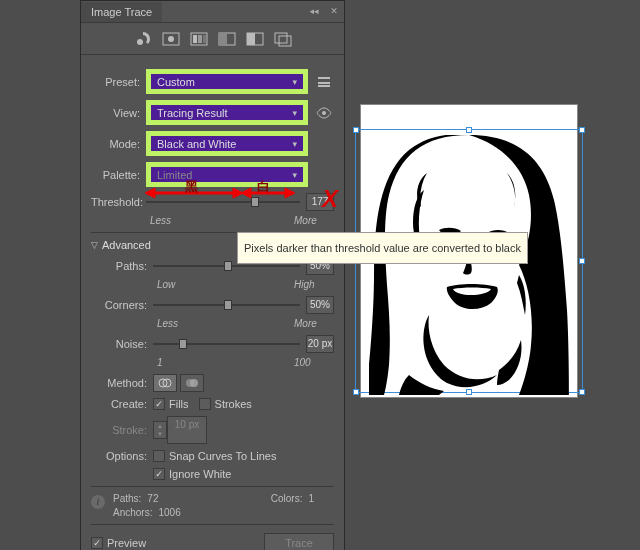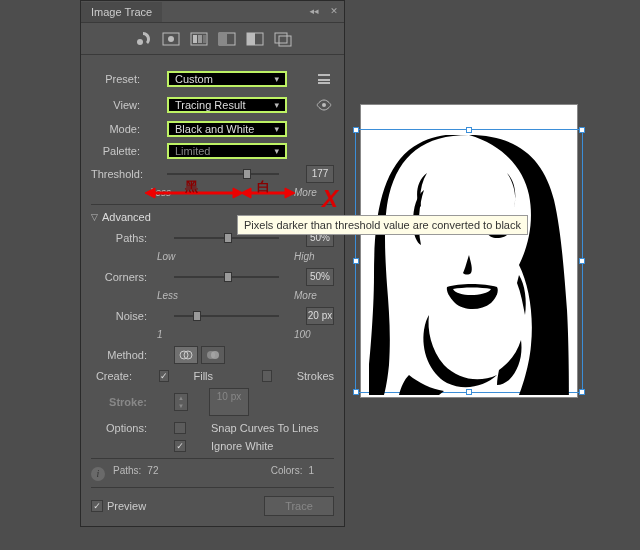--- a/index.html
+++ b/index.html
@@ -5,24 +5,24 @@
   * { box-sizing: border-box; margin: 0; padding: 0; font-family: Arial, sans-serif; }
   body { background: #4d4d4d; width: 640px; height: 550px; overflow: hidden; position: relative; }
   .panel { position: absolute; left: 80px; top: 0; width: 265px; background: #535353; border: 1px solid #2a2a2a; }
   .titlebar { background: #535353; height: 22px; display: flex; align-items: center; border-bottom: 1px solid #3a3a3a; }
   .titlebar .tab { background: #4a4a4a; color: #ccc; font-size: 11px; padding: 4px 10px; }
   .titlebar .spacer { flex: 1; }
   .titlebar .wbtn { width: 16px; height: 16px; margin: 0 2px; color: #aaa; font-size: 9px; text-align: center; line-height: 14px; cursor: pointer; }
   .iconrow { height: 32px; display: flex; justify-content: center; align-items: center; gap: 10px; border-bottom: 1px solid #3a3a3a; }
   .iconrow .ic { width: 18px; height: 16px; }
   .body { padding: 8px 10px 10px 10px; color: #ccc; font-size: 11px; }
-  .row { display: flex; align-items: center; margin: 6px 0; gap: 21px; }
+  .row { display: flex; align-items: center; margin: 6px 0; }
   .lbl { width: 55px; text-align: right; padding-right: 6px; color: #c8c8c8; }
   .lbl2 { width: 62px; text-align: right; padding-right: 6px; color: #c8c8c8; }
-  .dd { flex: 1; height: 16px; background: #000000; border: 2px solid #bef264; display: flex; align-items: center; padding: 0 6px; color: #ddd; font-size: 11px; position: relative; }
+  .dd { flex: 1; height: 25px; background: #4c1d95; border: 5px solid #bef264; display: flex; align-items: center; padding: 0 6px; color: #ddd; font-size: 11px; position: relative; }
   .dd::after { content: "▾"; position: absolute; right: 6px; color: #bbb; font-size: 9px; }
   .dd.disabled { color: #888; }
   .menubtn { width: 20px; height: 20px; margin-left: 6px; display:flex; align-items:center; justify-content:center; }
   .menubtn .lines { width:12px; height:10px; border-top:2px solid #bbb; border-bottom:2px solid #bbb; position:relative; }
   .menubtn .lines::before { content:""; position:absolute; top:3px; left:0; width:12px; height:2px; background:#bbb; }
   .eyebtn { width: 20px; height: 20px; margin-left: 6px; display:flex; align-items:center; justify-content:center; }
   .slider-row { position: relative; }
   .slider { flex: 1; height: 16px; position: relative; margin-right: 6px; }
   .slider .track { position: absolute; top: 7px; left: 0; right: 0; height: 2px; background: #3a3a3a; }
   .slider .thumb { position: absolute; top: 3px; width: 8px; height: 10px; background: #9a9a9a; border: 1px solid #333; }
@@ -33,33 +33,33 @@
   .minmax .b { width: 40px; text-align: right; padding-right: 40px; }
   .minmax2 .l { width: 62px; }
   .section { border-top: 1px solid #3a3a3a; margin-top: 6px; padding-top: 6px; }
   .sechdr { display: flex; align-items: center; font-size: 11px; color: #ddd; margin-bottom: 4px; }
   .sechdr .tri { font-size: 9px; margin-right: 4px; color: #bbb; }
   .methodbtns { display: flex; gap: 3px; }
   .mbtn { width: 24px; height: 18px; border: 1px solid #3a3a3a; background: #5c5c5c; display:flex; align-items:center; justify-content:center;}
   .mbtn.active { background: #707070; }
   .chk { width: 12px; height: 12px; border: 1px solid #3a3a3a; background: #5c5c5c; margin-right: 4px; display: inline-flex; align-items:center; justify-content:center; color:#ddd; font-size:9px; }
   .chk.on::before { content: "✓"; }
-  .stroke-row .lbl2 { color: #888; font-weight: bold; }
+  .stroke-row .lbl2 { color: #888; }
   .stroke-arrows { width:14px; height:18px; border:1px solid #3a3a3a; background:#5c5c5c; display:flex; flex-direction:column; }
   .stroke-arrows div { flex:1; text-align:center; font-size:6px; color:#888; line-height:8px; }
   .stroke-val { width: 40px; height:28px; background:#5c5c5c; border:1px solid #3a3a3a; color:#888; font-size:10px; text-align:center; line-height:16px; }
   .info-row { display:flex; align-items:flex-start; gap:8px; font-size:10px; color:#bbb; }
   .info-i { width:14px; height:14px; border-radius:50%; background:#6a6a6a; color:#333; text-align:center; line-height:14px; font-size:10px; font-style:italic; font-family:serif; margin-top:2px;}
   .tracebtn { width: 70px; height: 20px; background: #5c5c5c; border: 1px solid #3a3a3a; color: #888; font-size: 11px; text-align: center; line-height: 18px; }
   .footer { display:flex; align-items:center; justify-content:space-between; border-top:1px solid #3a3a3a; padding-top:8px; margin-top:6px;}
   .canvas { position: absolute; left: 360px; top: 104px; width: 218px; height: 294px; background: #fff; border: 1px solid #888; }
   .bbox { position: absolute; left: -6px; top: 24px; right: -6px; bottom: 4px; border: 1px solid #3b8ed8; }
   .handle { position: absolute; width: 6px; height: 6px; background: #fff; border: 1px solid #3b8ed8; }
   .portrait { position:absolute; left:8px; top:30px; right:8px; bottom:10px; }
-  .tooltip { position: absolute; left: 237px; top: 215px; background: #fffde7; border: 1px solid #999; color: #333; font-size: 11px; padding: 3px 6px; z-index: 20; }
+  .tooltip { position: absolute; left: 237px; top: 232px; background: #fffde7; border: 1px solid #999; color: #333; font-size: 11px; padding: 9px 6px; z-index: 20; }
   .anno-arrow { position: absolute; left: 145px; top: 180px; z-index: 15; font-size: 11px; font-weight: bold; display:flex; align-items:center;}
   .redarr { stroke:#e00; fill:#e00; }
   .redX { position:absolute; left: 322px; top: 185px; color:#d00; font-size:24px; font-weight:bold; font-style:italic; z-index:15;}
 </style>
 </head>
 <body>
 
 <div class="panel">
   <div class="titlebar">
     <div class="tab">Image Trace</div>
@@ -245,20 +245,25 @@
         <div style="flex:1;">
           <div style="display:flex;">
             <span>Paths:</span>
             <span style="width:6px;"></span>
             <span>72</span>
             <span style="flex:1;"></span>
             <span>Colors:</span>
             <span style="width:6px;"></span>
             <span>1</span>
             <span style="width:20px;"></span>
+          </div>
+          <div style="display:flex; margin-top:3px;">
+            <span>Anchors:</span>
+            <span style="width:6px;"></span>
+            <span>1006</span>
           </div>
         </div>
       </div>
     </div>
 
     <div class="footer">
       <div style="display:flex; align-items:center;">
         <span class="chk on"></span>
         <span>Preview</span>
       </div>

